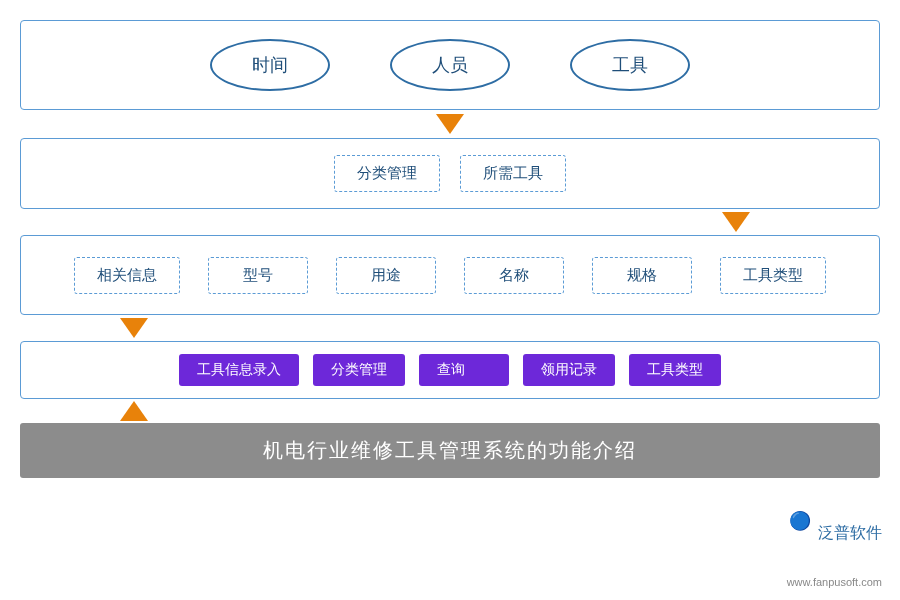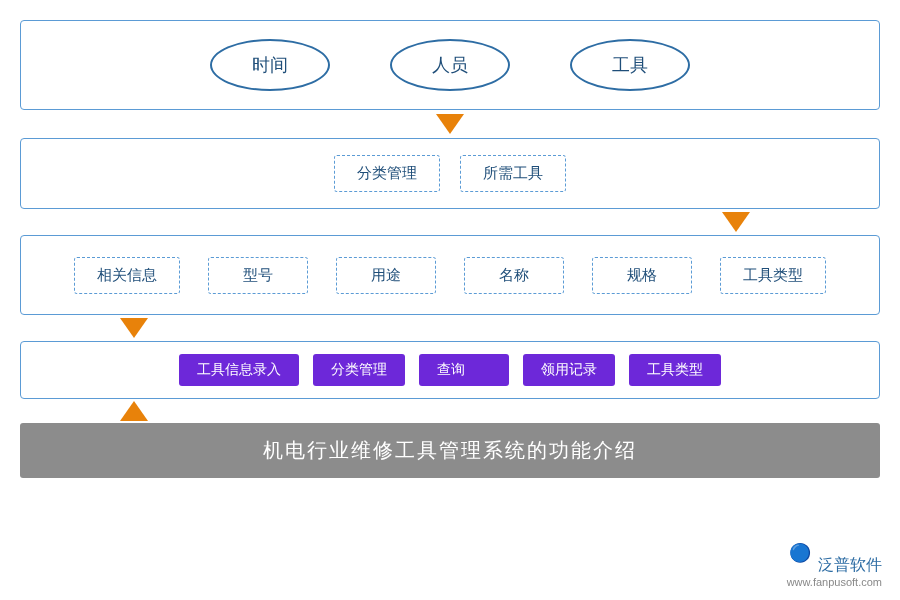--- a/index.html
+++ b/index.html
@@ -155,20 +155,21 @@
     }
     .logo-text-main {
       font-size: 16px;
       color: #2e6da4;
       font-weight: normal;
       margin-top: 26px;
     }
     .logo-text-sub {
       font-size: 11px;
       color: #888;
+      margin-top: 32px;
     }
     .logo-icon {
       color: #e8820a;
       font-size: 18px;
       display: inline-block;
       margin-right: 2px;
     }
   </style>
 </head>
 <body>

